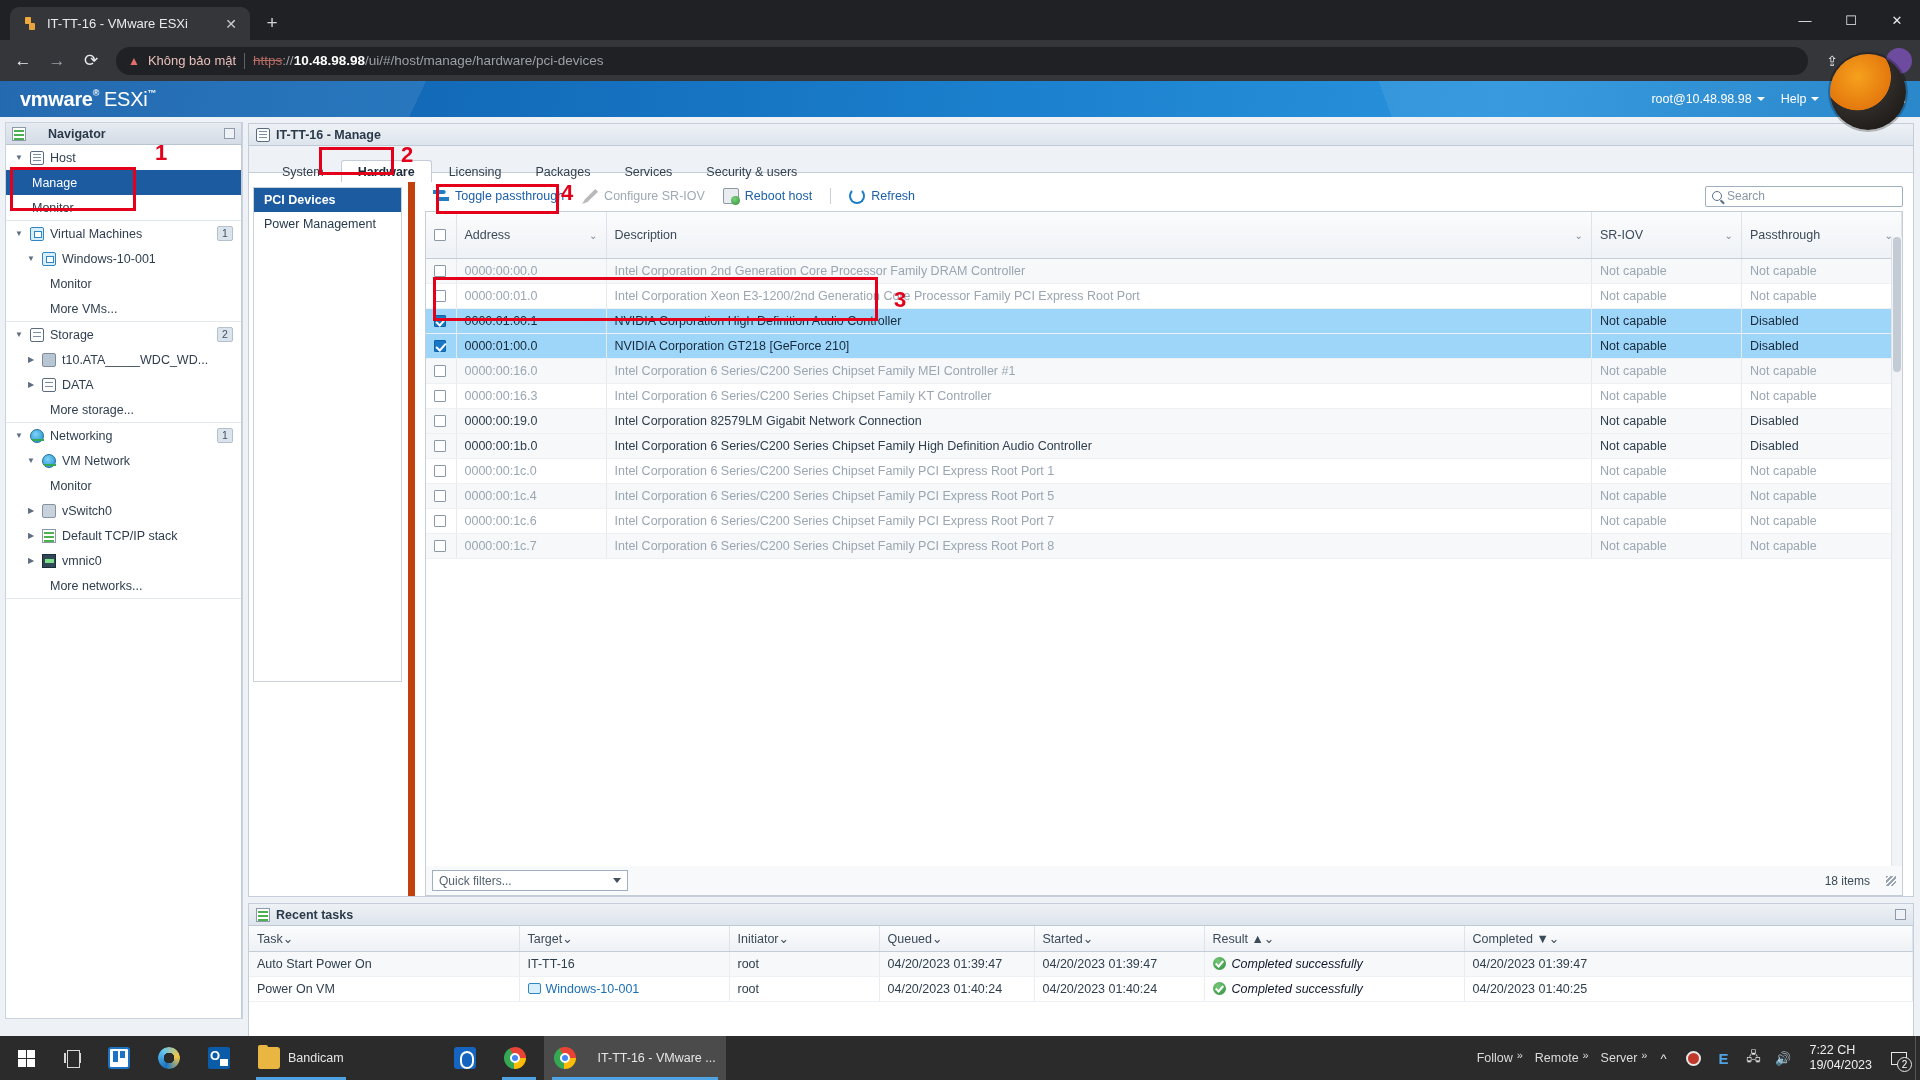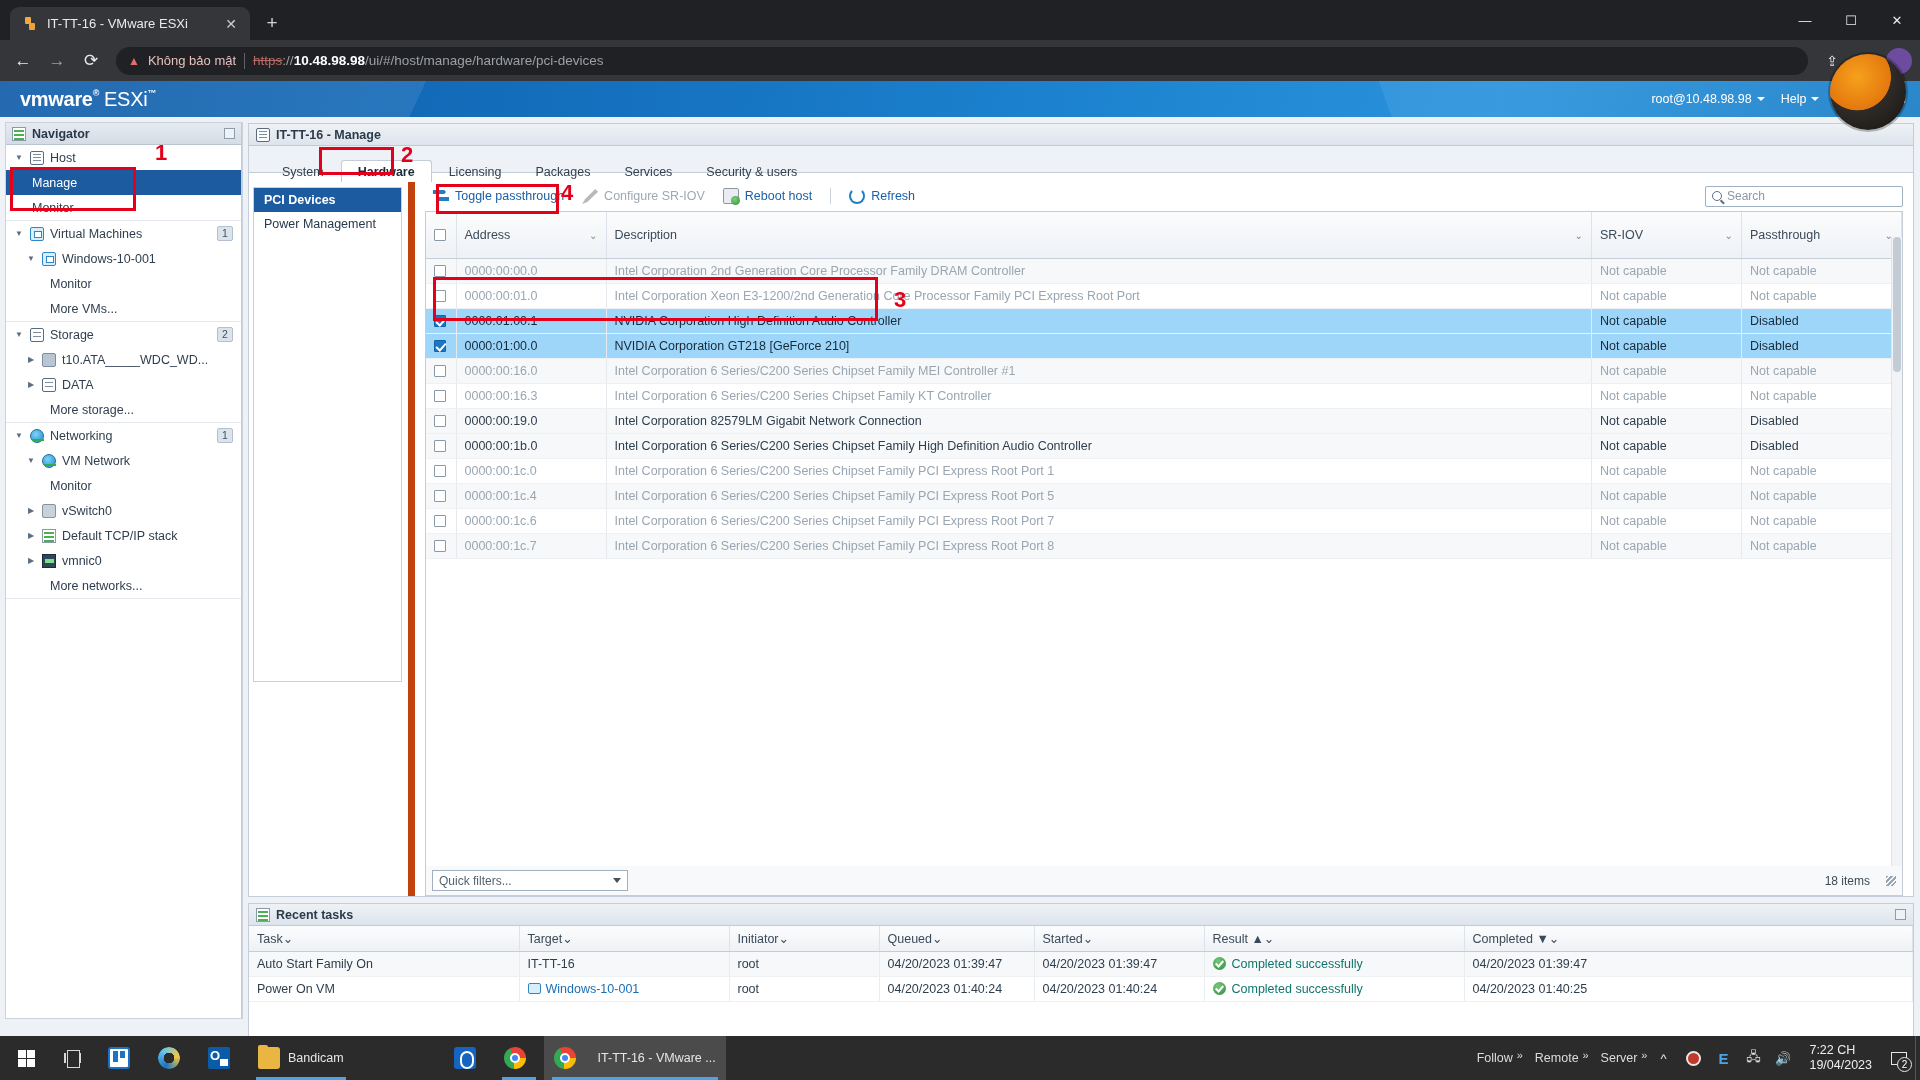--- a/index.html
+++ b/index.html
@@ -106,21 +106,21 @@
   .app{ display:flex; height:930px; background:#eef1f5;}
 
   
   .nav-pane{
     width:236px; flex:0 0 236px; background:#f5f7fa; border-right:1px solid #c3ccd8;
     display:flex; flex-direction:column; margin:6px 0 0 6px; height:895px;
     box-shadow:0 0 0 1px #c9d2dd;
   }
   .nav-title{
     height:22px; background:linear-gradient(#e6ebf1,#d4dce6); border-bottom:1px solid #b9c4d1;
-    display:flex;align-items:center; gap:6px; padding:0 6px; font-size:12.5px; color:#2b3a4a; font-weight:600;
+    display:flex;align-items:center; gap:22px; padding:0 6px; font-size:12.5px; color:#2b3a4a; font-weight:600;
   }
   .nav-title .collapse{
     margin-left:auto; width:11px;height:11px;border:1px solid #8e9bab;background:#eef2f7;
   }
   .nav-scroll{ overflow:hidden; flex:1; background:#fff; }
   .nav-grp{ border-bottom:1px solid #e3e8ee; }
   .nav-row{
     display:flex;align-items:center; height:25px; font-size:12.5px; color:#2f3e4e;
     padding-left:8px; gap:6px; white-space:nowrap; position:relative;
   }
@@ -256,21 +256,21 @@
     font-size:12.5px; font-weight:400; color:#3b4a59; text-align:left; height:25px; padding:0 8px;
   }
   table.tgrid td{
     height:25px; font-size:12.5px; color:#2f3e4d; padding:0 8px; border-right:1px solid #e9edf1;
     border-bottom:1px solid #eef1f4; white-space:nowrap; overflow:hidden; text-overflow:ellipsis;
   }
   table.tgrid tr.alt td{ background:#f6f8fa; }
   .okico{ width:13px;height:13px;border-radius:50%;background:radial-gradient(circle at 38% 32%,#76c878,#2e8b3d);
           display:inline-block; position:relative; vertical-align:-2px; margin-right:6px;}
   .okico:after{content:"";position:absolute;left:4px;top:2px;width:3px;height:6px;border:solid #fff;border-width:0 2px 2px 0;transform:rotate(42deg);}
-  .res-txt{ color:#0f766e;}
+  .res-txt{ font-style:italic; color:#0f172a;}
   .vmlink{ color:#1b6fb5; }
   .vm-small{ width:13px;height:11px;border:1.2px solid #2e87c4;background:#d8eefb;display:inline-block;vertical-align:-1px;margin-right:5px;border-radius:2px;}
 
   
   .taskbar{
     position:absolute; left:0; bottom:0; width:1920px; height:44px; background:#2b2b2b;
     display:flex; align-items:center; padding-left:2px; color:#e6e6e6; font-size:12.5px;
   }
   .tb-sq{ width:48px;height:44px;display:flex;align-items:center;justify-content:center;}
   .winlogo{ width:17px;height:17px; display:grid; grid-template-columns:8px 8px; grid-template-rows:8px 8px; gap:1.5px;}
@@ -720,21 +720,21 @@
               <th>
                 <div class="thc"><span>Result ▲</span><span class="sortc">⌄</span></div>
               </th>
               <th>
                 <div class="thc"><span>Completed ▼</span><span class="sortc">⌄</span></div>
               </th>
             </tr>
           </thead>
         <tbody id="tasks-body">
             <tr class="alt">
-              <td>Auto Start Family On</td>
+              <td>Auto Start Power On</td>
               <td><span>IT-TT-16</span></td>
               <td>root</td>
               <td>04/20/2023 01:39:47</td>
               <td>04/20/2023 01:39:47</td>
               <td><span class="okico"></span><span class="res-txt">Completed successfully</span></td>
               <td>04/20/2023 01:39:47</td>
             </tr>
             <tr class="">
               <td>Power On VM</td>
               <td><span class="vm-small"></span><span class="vmlink">Windows-10-001</span></td>

